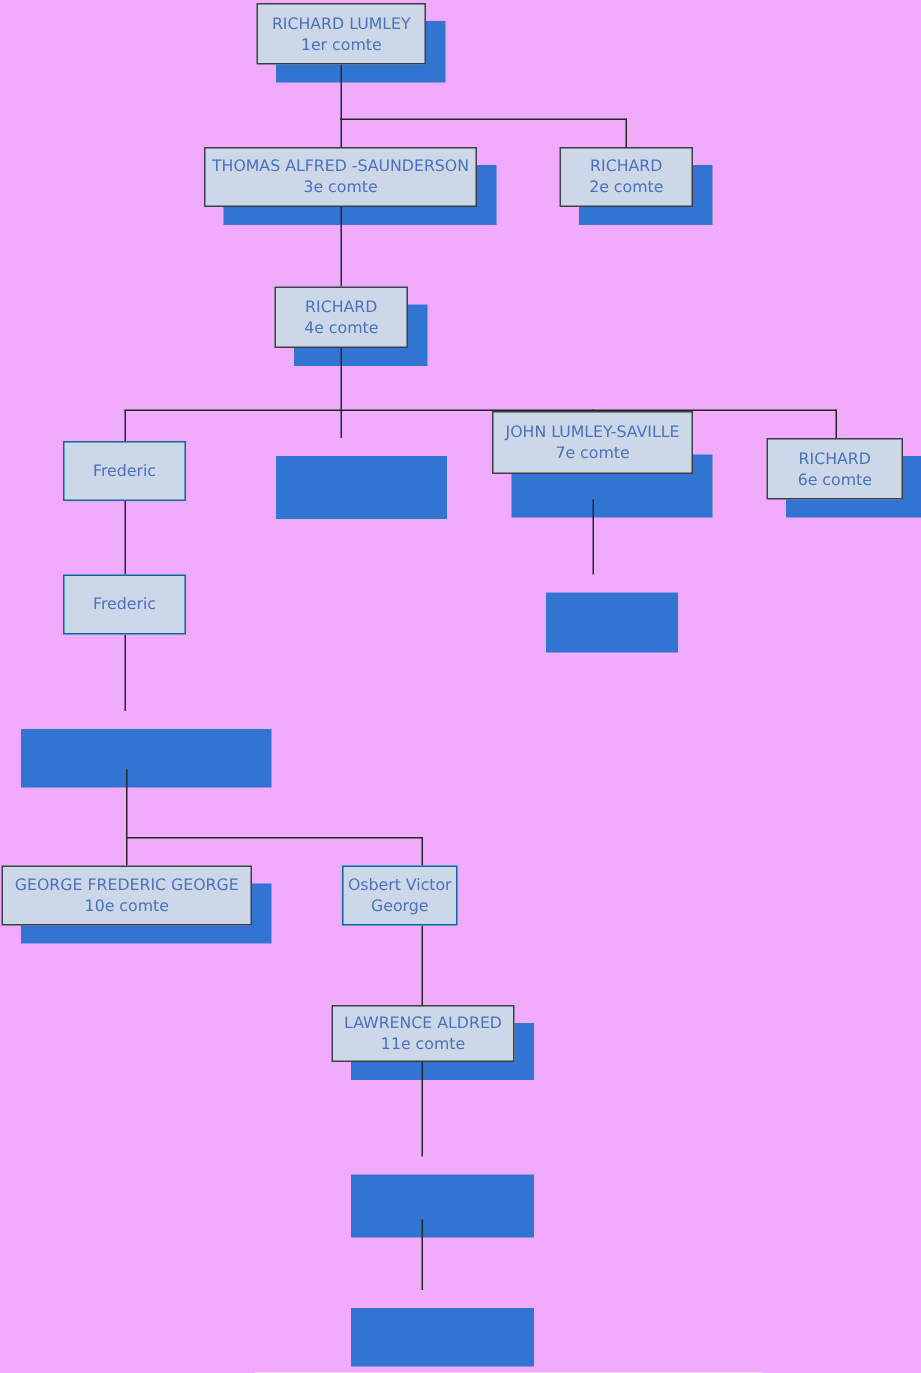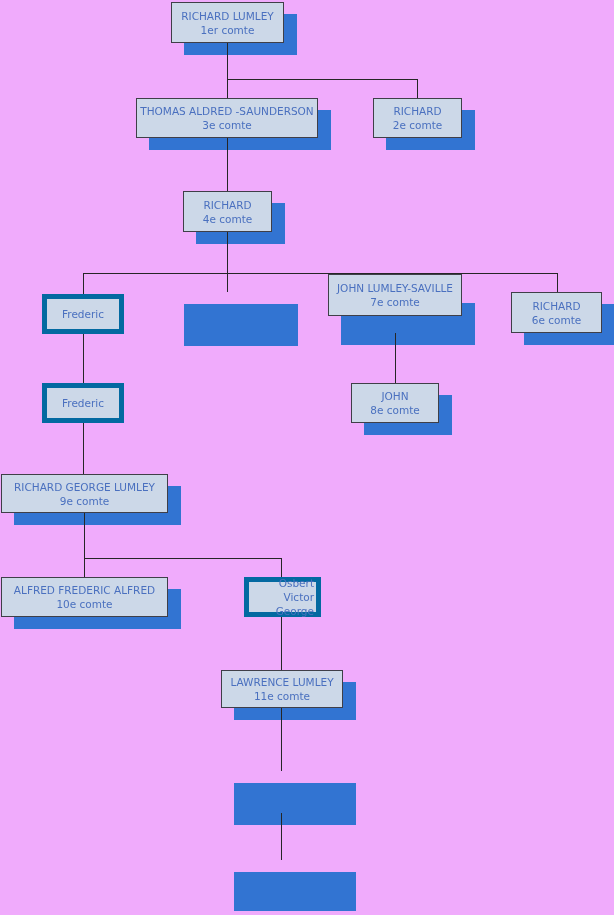--- a/index.html
+++ b/index.html
@@ -20,21 +20,21 @@
     display: flex;
     flex-direction: column;
     align-items: center;
     justify-content: center;
     text-align: center;
     color: #4a70bf;
     font-size: 10.5px;
     line-height: 14px;
     padding: 1px 2px;
   }
-  .node.plain { border: 5px solid #0369a1; text-align: right; }
+  .node.plain { border: 1px solid #0369a1; }
   .nm { white-space: nowrap; }
   .node.wrap .nm { white-space: normal; }
   .shadow {
     position: absolute;
     background: #3274d2;
     z-index: 1;
   }
   .line {
     position: absolute;
     background: #262626;
@@ -81,21 +81,21 @@
   <div class="line" style="left:281px;top:617px;width:1px;height:53px"></div>
   <div class="line" style="left:281px;top:708px;width:1px;height:63px"></div>
   <div class="line" style="left:281px;top:813px;width:1px;height:47px"></div>
 
   <div class="node" style="left:171px;top:2px;width:113px;height:41px">
     <div class="nm">RICHARD LUMLEY</div>
     <div class="tt">1er comte</div>
   </div>
 
   <div class="node" style="left:136px;top:98px;width:182px;height:40px">
-    <div class="nm">THOMAS ALDRED -SAUNDERSON</div>
+    <div class="nm">THOMAS ALFRED -SAUNDERSON</div>
     <div class="tt">3e comte</div>
   </div>
 
   <div class="node" style="left:373px;top:98px;width:89px;height:40px">
     <div class="nm">RICHARD</div>
     <div class="tt">2e comte</div>
   </div>
 
   <div class="node" style="left:183px;top:191px;width:89px;height:41px">
     <div class="nm">RICHARD</div>
@@ -114,39 +114,31 @@
 
   <div class="node" style="left:511px;top:292px;width:91px;height:41px">
     <div class="nm">RICHARD</div>
     <div class="tt">6e comte</div>
   </div>
 
   <div class="node plain" style="left:42px;top:383px;width:82px;height:40px">
     <div class="nm">Frederic</div>
   </div>
 
-  <div class="node" style="left:351px;top:383px;width:88px;height:40px">
-    <div class="nm">JOHN</div>
-    <div class="tt">8e comte</div>
-  </div>
 
-  <div class="node" style="left:1px;top:474px;width:167px;height:39px">
-    <div class="nm">RICHARD GEORGE LUMLEY</div>
-    <div class="tt">9e comte</div>
-  </div>
 
   <div class="node" style="left:1px;top:577px;width:167px;height:40px">
-    <div class="nm">ALFRED FREDERIC ALFRED</div>
+    <div class="nm">GEORGE FREDERIC GEORGE</div>
     <div class="tt">10e comte</div>
   </div>
 
-  <div class="node plain wrap" style="left:244px;top:577px;width:77px;height:40px">
+  <div class="node plain wrap" style="left:228px;top:577px;width:77px;height:40px">
     <div class="nm">Osbert Victor George</div>
   </div>
 
   <div class="node" style="left:221px;top:670px;width:122px;height:38px">
-    <div class="nm">LAWRENCE LUMLEY</div>
+    <div class="nm">LAWRENCE ALDRED</div>
     <div class="tt">11e comte</div>
   </div>
 
 
 
 </div>
 
 </body></html>

